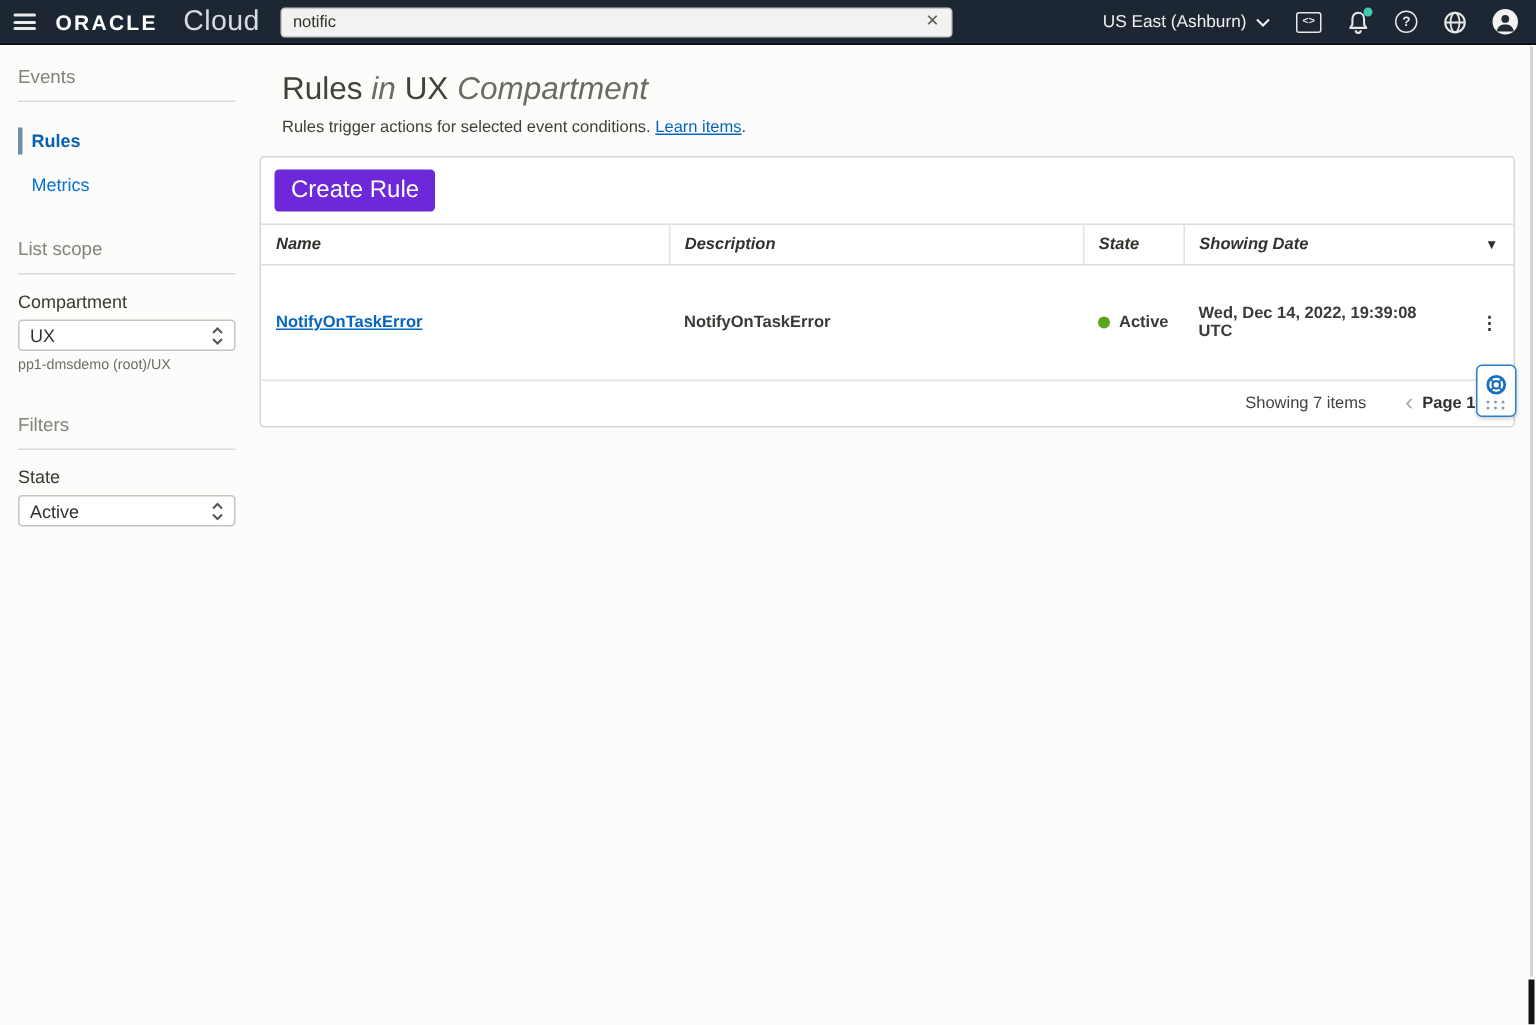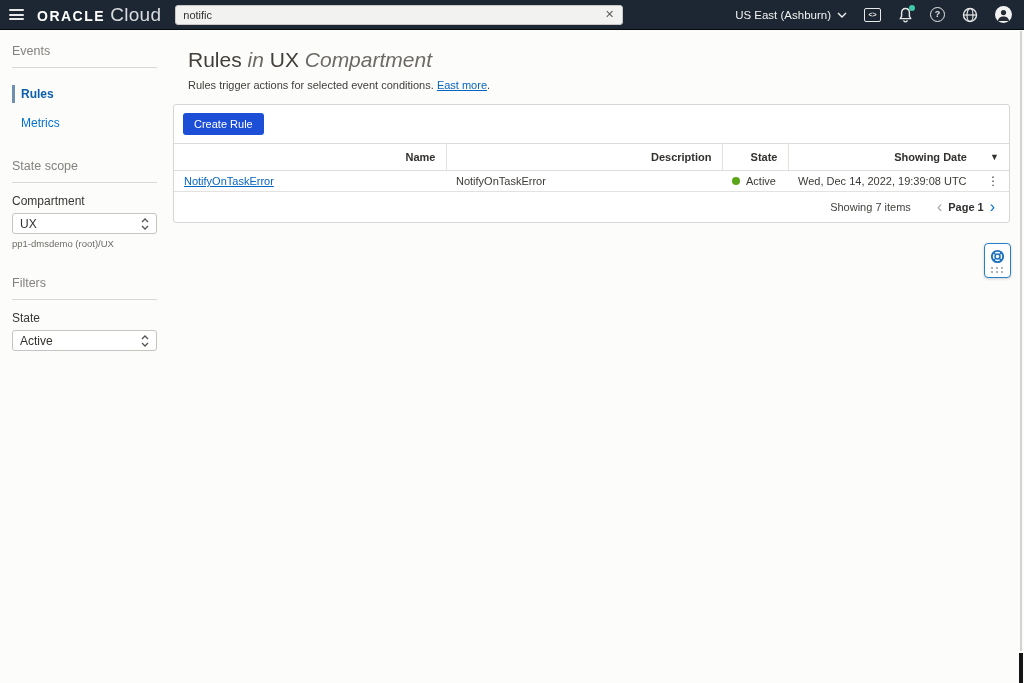--- a/index.html
+++ b/index.html
@@ -13,21 +13,21 @@
   }
 
   
   .topbar {
     position:absolute; left:0; top:0; width:1024px; height:30px;
     background:#1d2733; border-bottom:1px solid #07090c;
     display:flex; align-items:center; padding:0 12px 0 9px;
   }
   .burger { width:15px; height:11px; display:flex; flex-direction:column; justify-content:space-between; cursor:pointer; }
   .burger span { display:block; height:2px; background:#e9e9e9; border-radius:1px; }
-  .brand { margin-left:13px; display:flex; align-items:baseline; white-space:nowrap; }
+  .brand { margin-left:13px; display:flex; align-items:baseline; white-space:nowrap;gap:12px; }
   .brand-bold { color:#ffffff; font-weight:bold; font-size:14px; letter-spacing:1.5px; }
   .brand-light { color:#d9dcdf; font-weight:normal; font-size:19px; margin-left:5px; letter-spacing:.3px; }
   .search-wrap {
     margin-left:14px; width:448px; height:20px;
     background:#f2f2f1; border:1px solid #c9c8c6; border-radius:3px;
     display:flex; align-items:center; padding:0 7px;
   }
   .search-wrap input {
     flex:1; border:none; outline:none; background:transparent;
     font-family:"Liberation Sans",sans-serif; font-size:11px; color:#33312e;
@@ -70,30 +70,30 @@
   .main { position:absolute; left:170px; top:31px; right:0; bottom:0; }
   .title-block { margin:17px 14px 0 18px; }
   .page-title { font-size:21px; font-weight:normal; color:#43403c; }
   .page-title .ital { font-style:italic; color:#6d6a66; }
   .subtitle { margin-top:7px; font-size:11px; color:#403e3a; }
   a.link { color:#0765c1; text-decoration:underline; cursor:pointer; }
 
   .card { margin:13px 14px 0 3px; background:#fff; border:1px solid #d7d6d4; border-radius:3px; }
   .card-toolbar { padding:8px 9px; }
   .btn-primary {
-    background:#1d4ed8; color:#fff; border:none; border-radius:3px;
-    font-family:"Liberation Sans",sans-serif; font-size:11px; padding:5px 11px; cursor:pointer;
+    background:#6d28d9; color:#fff; border:none; border-radius:3px;
+    font-family:"Liberation Sans",sans-serif; font-size:16px; padding:5px 11px; cursor:pointer;
   }
   table.rules { width:100%; border-collapse:collapse; font-size:11px; }
   table.rules th {
-    text-align:right; font-weight:bold; color:#33312e;
-    padding:7px 10px; border-top:1px solid #dddcda; border-bottom:1px solid #dddcda;
+    text-align:left; font-weight:bold; color:#33312e;
+    padding:7px 10px; border-top:1px solid #dddcda; border-bottom:1px solid #dddcda;font-style:italic;
   }
   table.rules th.sep { border-right:1px solid #e3e2e0; }
-  table.rules td { padding:3px 10px; border-bottom:1px solid #e3e2e0; color:#3c3a36; }
+  table.rules td { padding:26px 10px; border-bottom:1px solid #e3e2e0; color:#3c3a36;font-weight:bold; }
   .col-name  { width:272px; }
   .col-desc  { width:276px; }
   .col-state { width:66px; }
   .col-actions { width:28px; }
   .sort-arrow { float:right; font-size:9px; color:#33312e; cursor:pointer; }
   .state-cell { display:flex; align-items:center; white-space:nowrap; }
   .state-dot { width:8px; height:8px; border-radius:50%; background:#59a618; margin-right:6px; flex:none; }
   .kebab { color:#4a4844; font-size:12px; text-align:center; cursor:pointer; letter-spacing:0; }
   .card-footer { display:flex; justify-content:flex-end; align-items:center; padding:7px 10px; font-size:11px; color:#44423e; }
   .pager { display:flex; align-items:center; margin-left:22px; }
@@ -173,21 +173,21 @@
 
 <aside class="sidebar">
   <div class="side-heading">Events</div>
   <hr class="side-hr">
   <nav class="side-nav">
     <div class="nav-item active">Rules</div>
     <div class="nav-item">Metrics</div>
   </nav>
 
   <div class="side-section">
-    <div class="side-heading">State scope</div>
+    <div class="side-heading">List scope</div>
     <hr class="side-hr">
     <div class="field-label">Compartment</div>
     <div class="select">
       <span class="sel-val">UX</span>
       <svg width="8" height="12" viewBox="0 0 8 12">
         <polyline points="1,4 4,1 7,4" fill="none" stroke="#55534f" stroke-width="1.3"></polyline>
         <polyline points="1,8 4,11 7,8" fill="none" stroke="#55534f" stroke-width="1.3"></polyline>
       </svg>
     </div>
     <div class="helper">pp1-dmsdemo (root)/UX</div>
@@ -210,21 +210,21 @@
 <main class="main">
   <div class="title-block">
     <h1 class="page-title">
       <span>Rules</span>
       <span class="ital">in</span>
       <span>UX</span>
       <span class="ital">Compartment</span>
     </h1>
     <div class="subtitle">
       <span>Rules trigger actions for selected event conditions.</span>
-      <a class="link">East more</a><span>.</span>
+      <a class="link">Learn items</a><span>.</span>
     </div>
   </div>
 
   <section class="card">
     <div class="card-toolbar">
       <button class="btn-primary">Create Rule</button>
     </div>
     <table class="rules">
       <thead>
         <tr>

